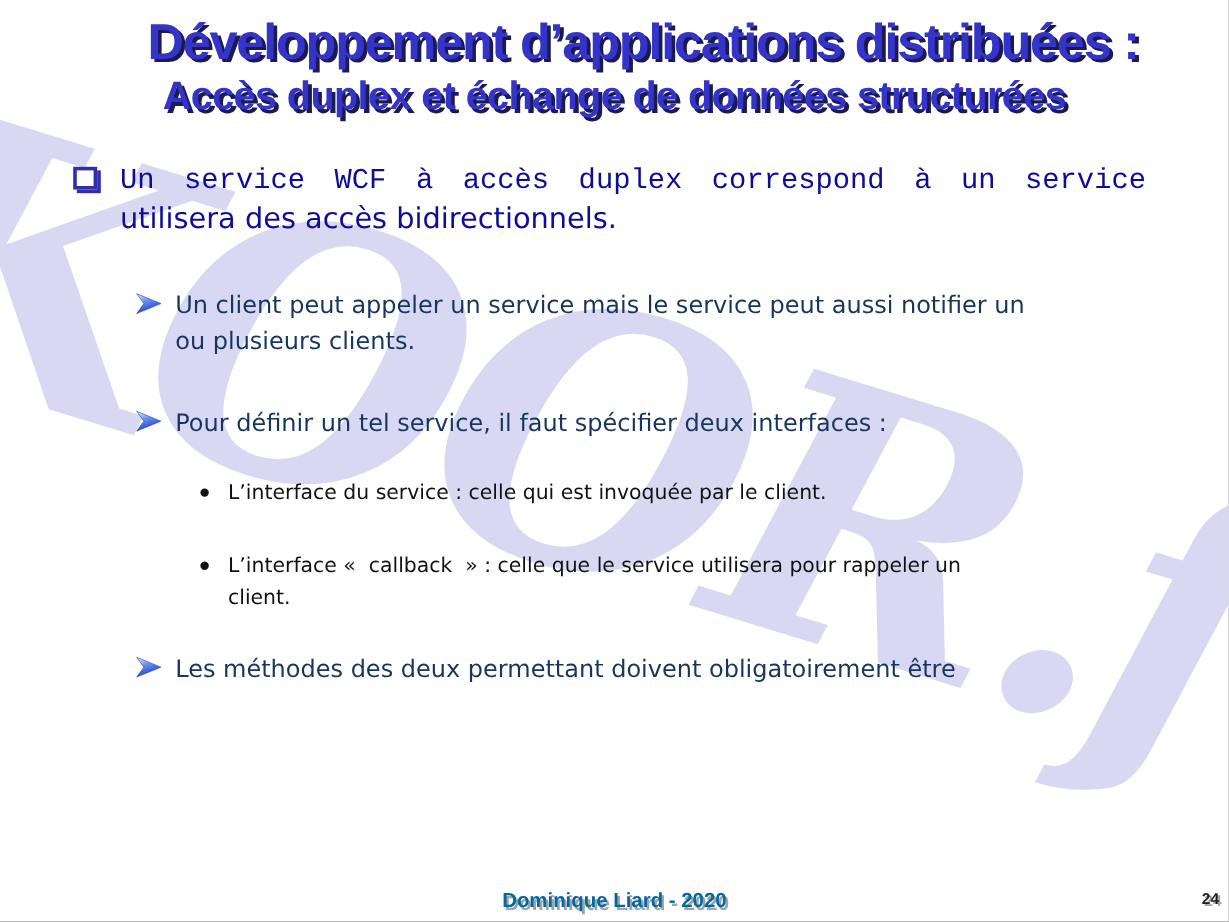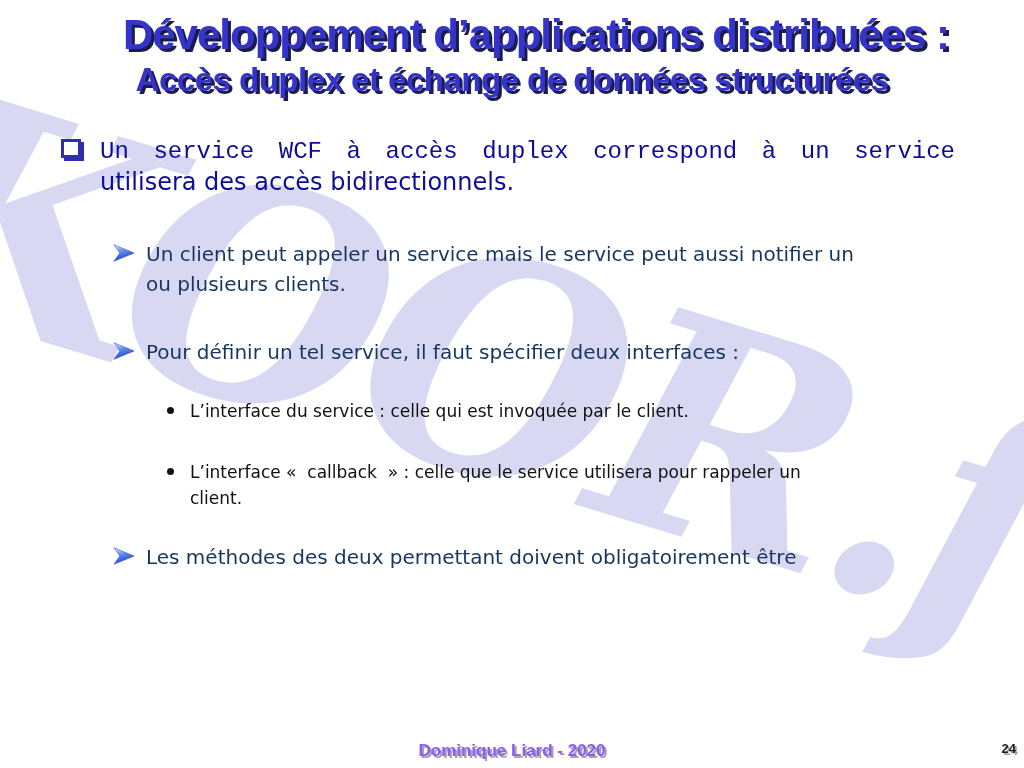--- a/index.html
+++ b/index.html
@@ -41,21 +41,21 @@
   .sq{position:absolute;left:-39px;top:2px;width:14px;height:13px;background:#ffffff;
     border:3px solid #2f2fae;box-shadow:3px 3px 0 #2f2fae;display:block;}
   
   .arrow{position:absolute;left:-34px;top:3px;width:24px;height:22px;display:block;}
   
   .dot{position:absolute;left:-23px;top:9px;width:7px;height:7px;border-radius:50%;
     background:#111111;display:block;}
   
   .footer-author{position:absolute;left:0;width:100%;top:741px;text-align:center;z-index:1;
     font-family:"Liberation Sans",sans-serif;font-weight:bold;font-size:17px;
-    color:#8b5cf6;text-shadow:2px 2px 0 #a3a3a3;}
+    color:#0369a1;text-shadow:2px 2px 0 #a3a3a3;}
   .footer-page{position:absolute;right:8px;top:741px;z-index:1;
     font-family:"Liberation Sans",sans-serif;font-weight:bold;font-size:13px;
     color:#1e1e1e;text-shadow:2px 2px 0 #a3a3a3;}
   .defs-holder{position:absolute;width:0;height:0;overflow:hidden;}
 </style>
 </head>
 <body>
 
 <div class="defs-holder">
   <svg width="0" height="0" aria-hidden="true">

